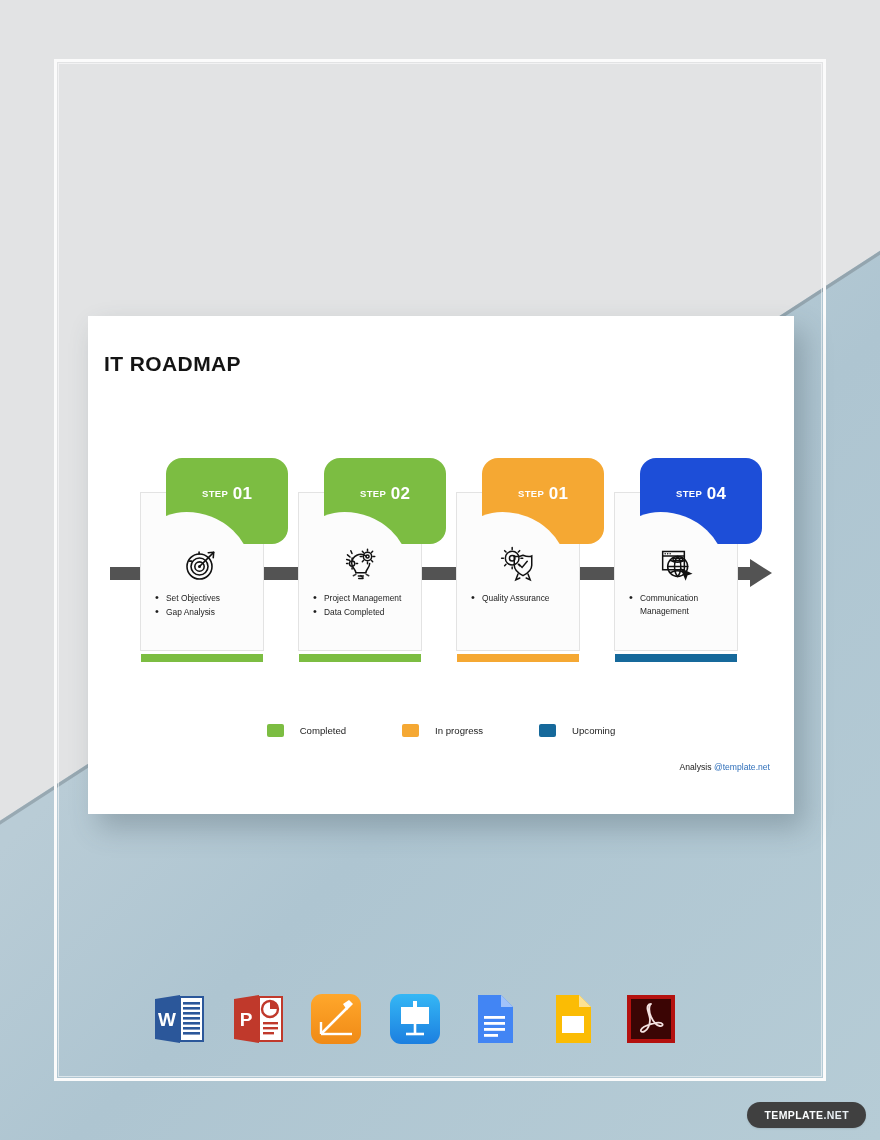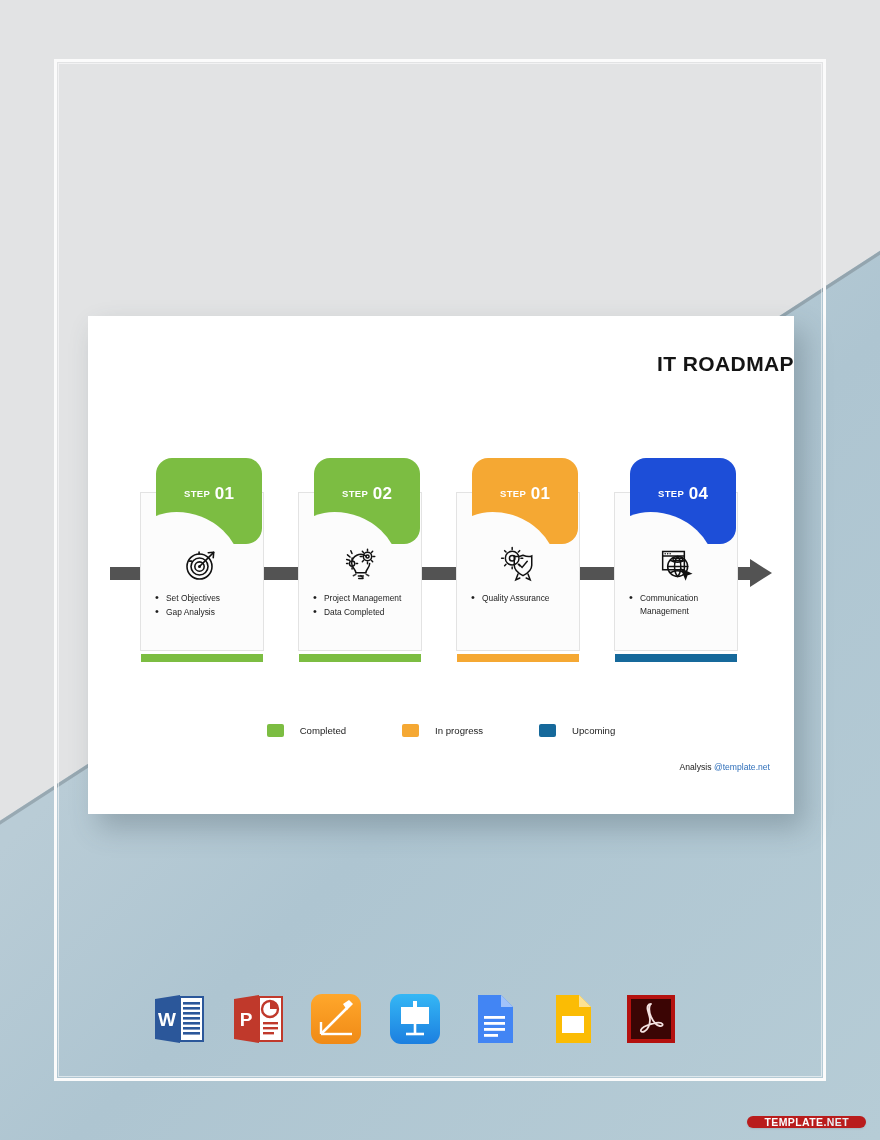--- a/index.html
+++ b/index.html
@@ -47,25 +47,26 @@
     position: absolute;
     left: 88px; top: 316px;
     width: 706px; height: 498px;
     background: #ffffff;
     box-shadow: 10px 14px 26px rgba(60,75,85,.30);
   }
 
   .slide-title {
     position: absolute;
     left: 0; right: 0; top: 36px;
-    text-align: right;
+    text-align: left;
     font-size: 21px;
     font-weight: bold;
     letter-spacing: .4px;
     color: #141414;
+    padding-left: 16px;
   }
 
   
   .timeline {
     position: absolute;
     left: 22px; top: 251px;
     width: 662px; height: 13px;
   }
   .timeline .bar {
     position: absolute;
@@ -103,22 +104,22 @@
     position: absolute;
     left: 0; top: 34px;
     width: 124px; height: 159px;
     background: #fcfcfc;
     border: 1px solid #e3e3e3;
     z-index: 1;
   }
   
   .card-head {
     position: absolute;
-    left: 16px; top: 0;
-    width: 106px; height: 86px;
+    left: 26px; top: 0;
+    width: 122px; height: 86px;
     border-radius: 16px 16px 16px 0;
     z-index: 3;
     overflow: hidden;
   }
   .card-head::after {
     
     content: "";
     position: absolute;
     left: -34px; bottom: -54px;
     width: 120px; height: 86px;
@@ -211,24 +212,24 @@
     align-items: center;
     justify-content: space-between;
   }
   .fmt { width: 58px; height: 58px; position: relative; }
   .fmt svg { display: block; }
 
   
   .watermark {
     position: absolute;
     right: 14px; bottom: 12px;
-    background: #b91c1c;
+    background: #404040;
     color: #fbfdfe;
     border-radius: 13px;
-    padding: 0 17px;
+    padding: 7px 17px;
     font-size: 10.5px;
     font-weight: bold;
     letter-spacing: .4px;
     box-shadow: 0 1px 2px rgba(0,0,0,.10);
   }
   .watermark .dim { color: #e9eff3; font-weight: bold; }
 </style>
 </head>
 <body>
 

